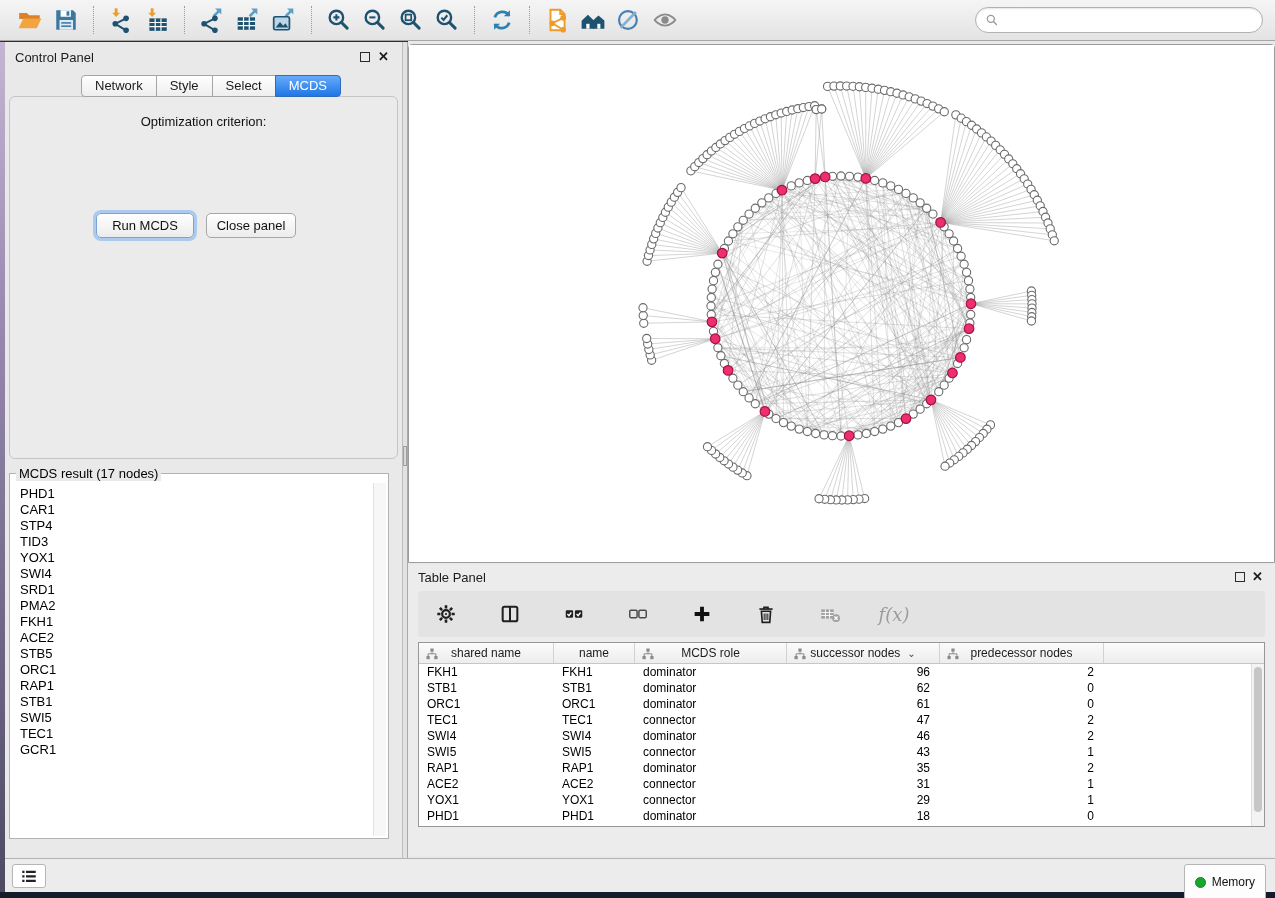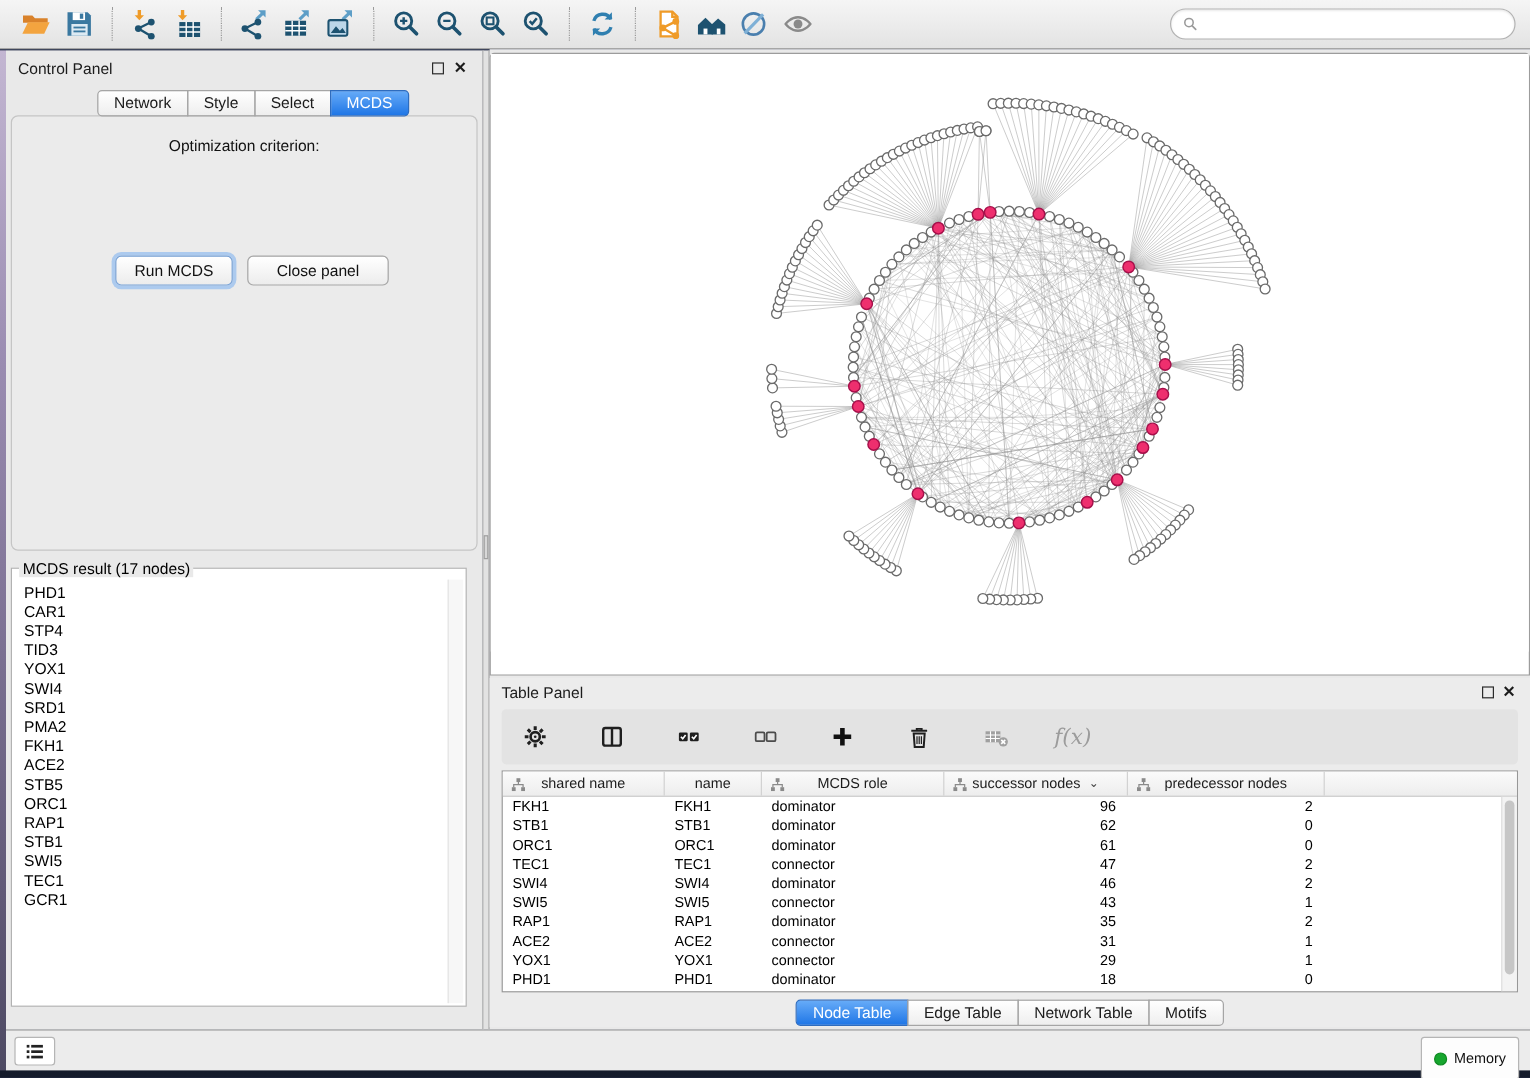--- a/index.html
+++ b/index.html
@@ -51,21 +51,21 @@
     background:linear-gradient(180deg,#6cb0f9,#2b7ce8); display:flex; flex-direction:column;
     align-items:center; justify-content:center; gap:1px; }
   .stepper .up { width:0; height:0; border-left:4px solid transparent; border-right:4px solid transparent;
     border-bottom:5px solid #fff; }
   .stepper .dn { width:0; height:0; border-left:4px solid transparent; border-right:4px solid transparent;
     border-top:5px solid #fff; }
   .btn { position:absolute; top:72px; height:25px; background:linear-gradient(180deg,#ffffff,#ececec);
     border:1px solid #a7a7a7; border-radius:5px; font-size:13px; color:#111; text-align:center;
     font-family:"Liberation Sans",sans-serif;margin-top:44px; }
   .btn.run { left:86px; width:98px; box-shadow:0 0 0 3px rgba(120,175,240,.55); border-color:#7aa4d8; }
-  .btn.closep { left:196px; width:118px; }
+  .btn.closep { left:196px; width:90px; }
 
   fieldset.mcds { position:absolute; left:4px; top:424px; width:380px; height:373px;
     border:1px solid #b2b2b2; background:#fff; padding:0; }
   fieldset.mcds legend { font-size:13px; color:#000; background:#e9e9e9; padding:0 3px; margin-left:6px; }
   .mcds-list { position:absolute; left:0; top:2px; right:16px; bottom:2px; padding:3px 0 0 10px;
     font-size:13px; line-height:16px; color:#000; overflow:hidden; }
   .mcds-scroll { position:absolute; right:2px; top:2px; bottom:2px; width:13px; background:#f7f7f7;
     border-left:1px solid #e3e3e3; }
 
   
@@ -1182,26 +1182,20 @@
             <div class="td txt" style="width: 152px; flex-basis: 152px;">dominator</div>
             <div class="td num" style="width: 153px; flex-basis: 153px;">18</div>
             <div class="td num" style="width: 164px; flex-basis: 164px;">0</div>
           </div>
         </div>
       <div class="vscroll">
         <div class="vthumb"></div>
       </div>
     </div>
 
-    <div class="tp-tabs" id="tp-tabs">
-        <div class="seg first active">Node Table</div>
-        <div class="seg">Edge Table</div>
-        <div class="seg">Network Table</div>
-        <div class="seg last">Motifs</div>
-      </div>
   </div>
 </div>
 
 <div class="statusbar">
   <div class="sb-left">
     <svg viewBox="0 0 24 24">
       <g fill="#222">
         <rect x="3" y="5" width="3" height="3"></rect>
           <rect x="8" y="5" width="13" height="3"></rect>
         <rect x="3" y="11" width="3" height="3"></rect>

